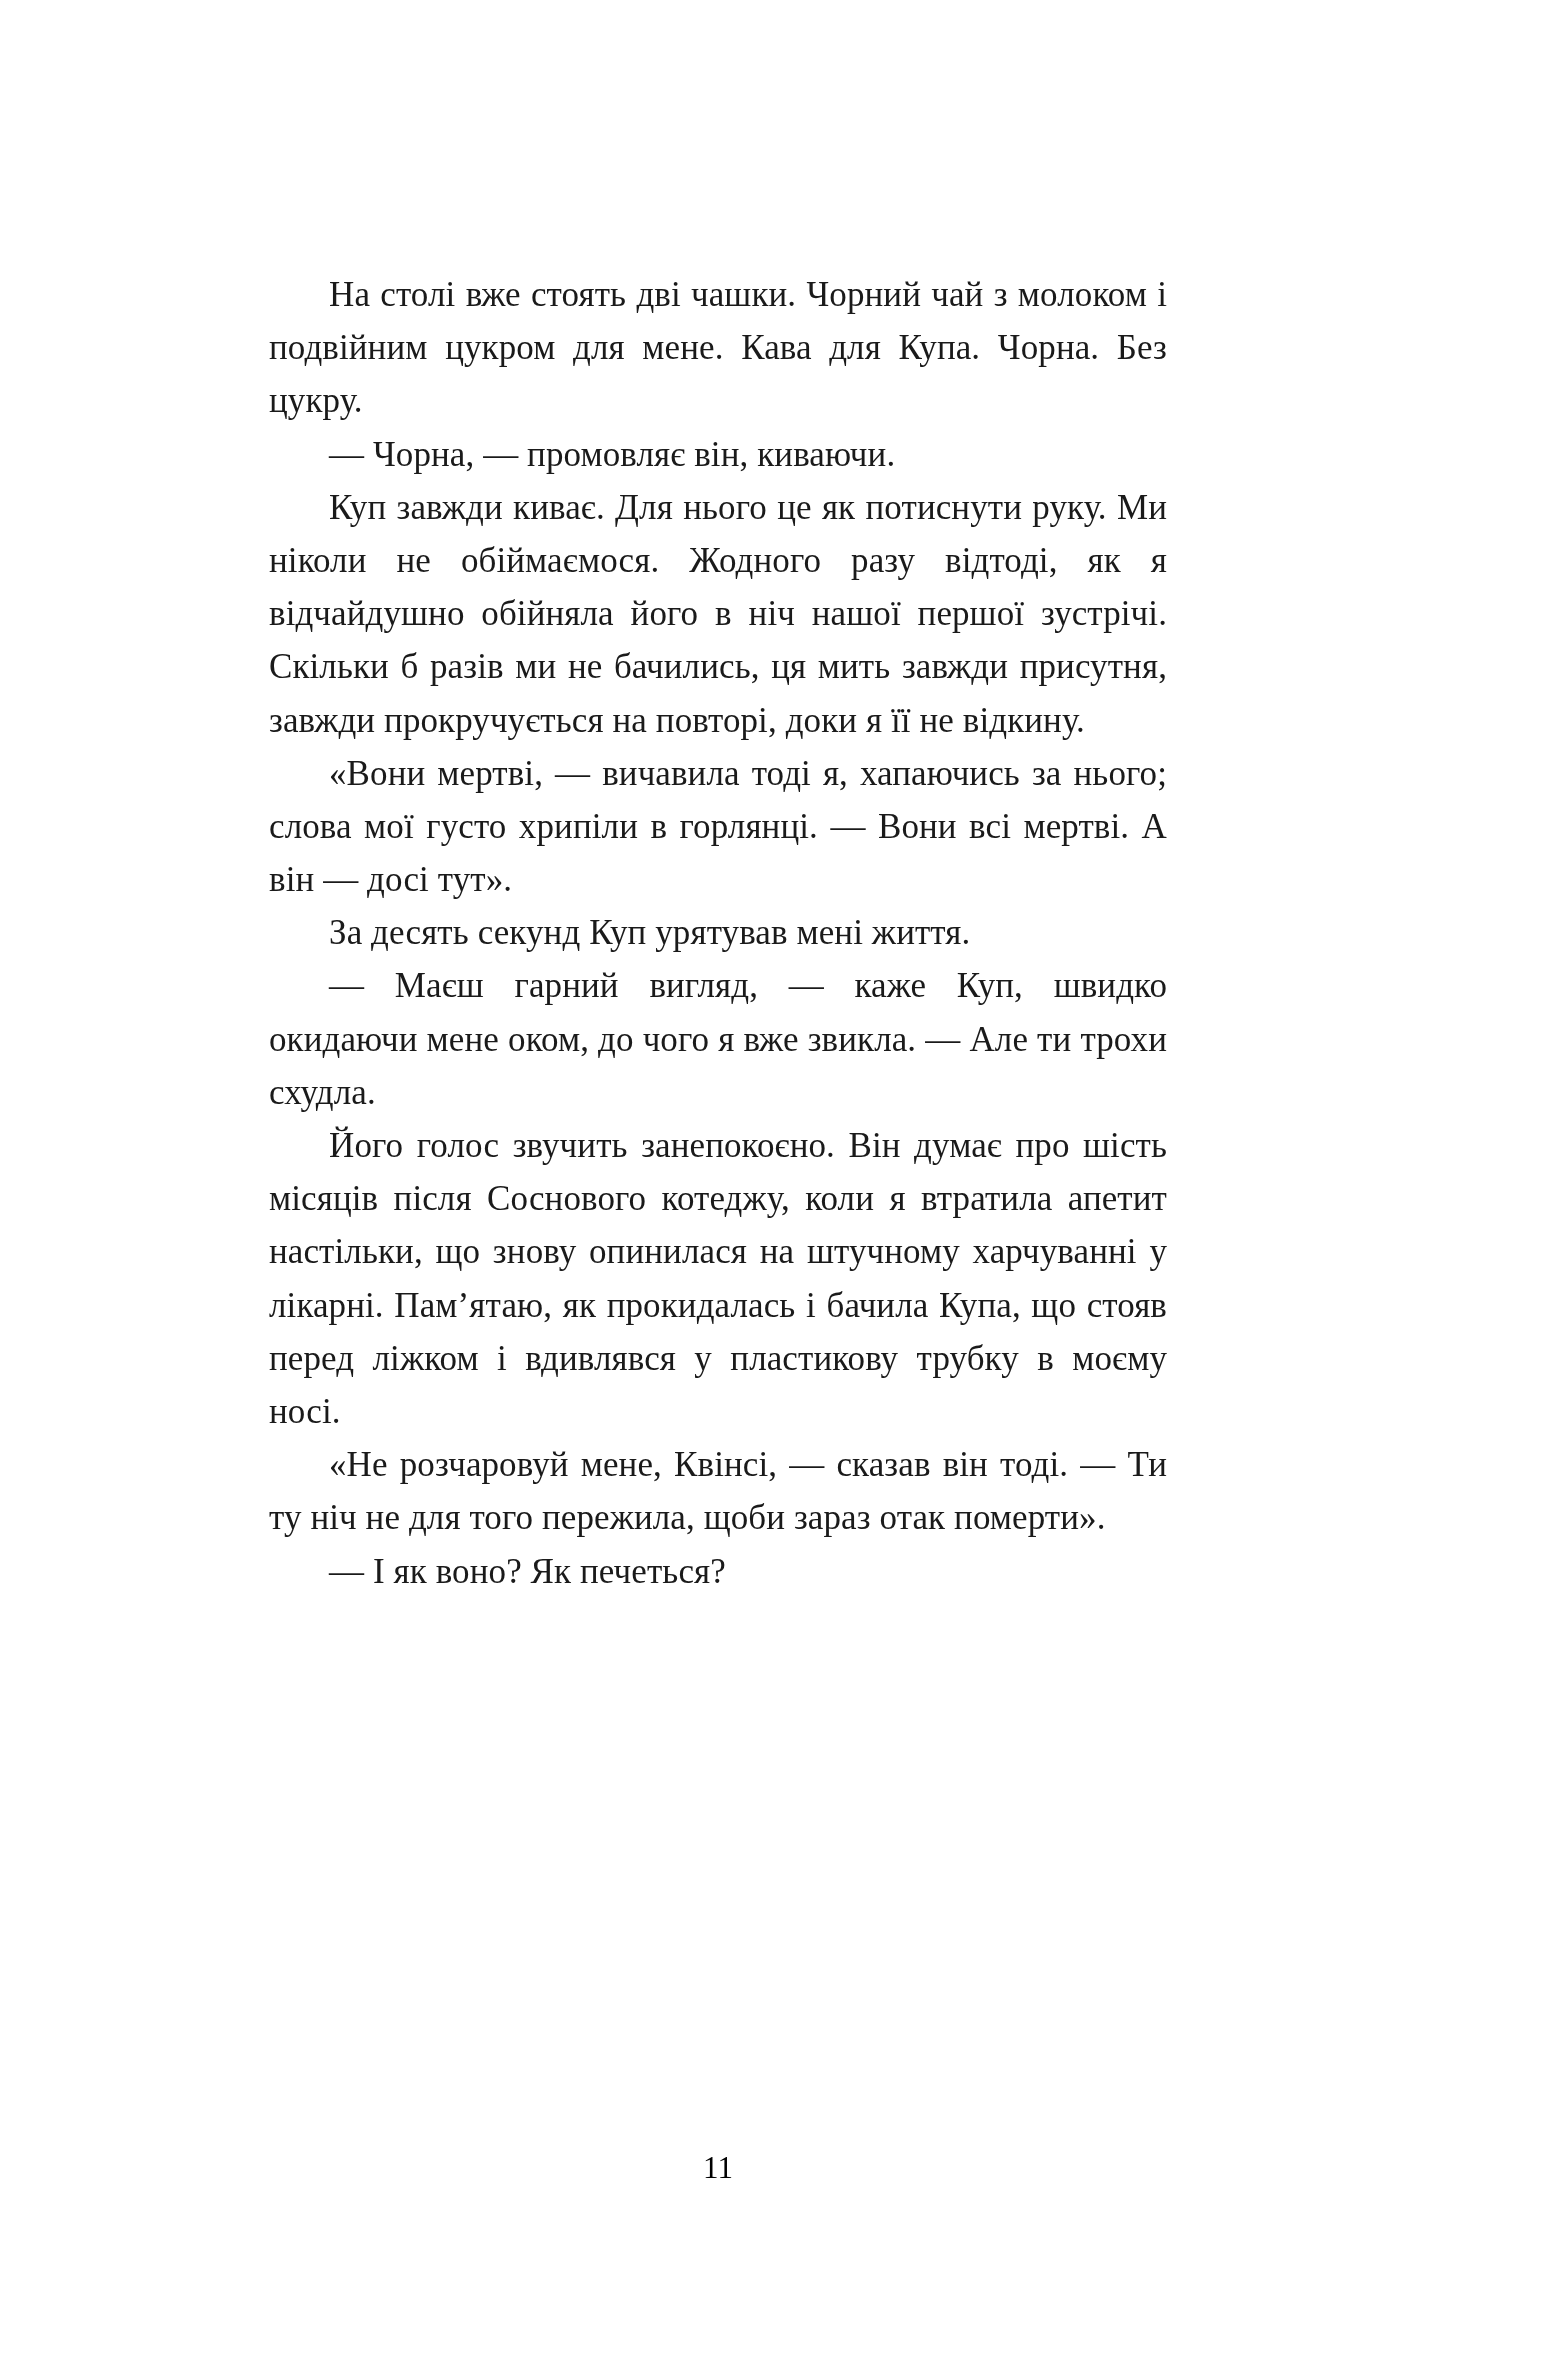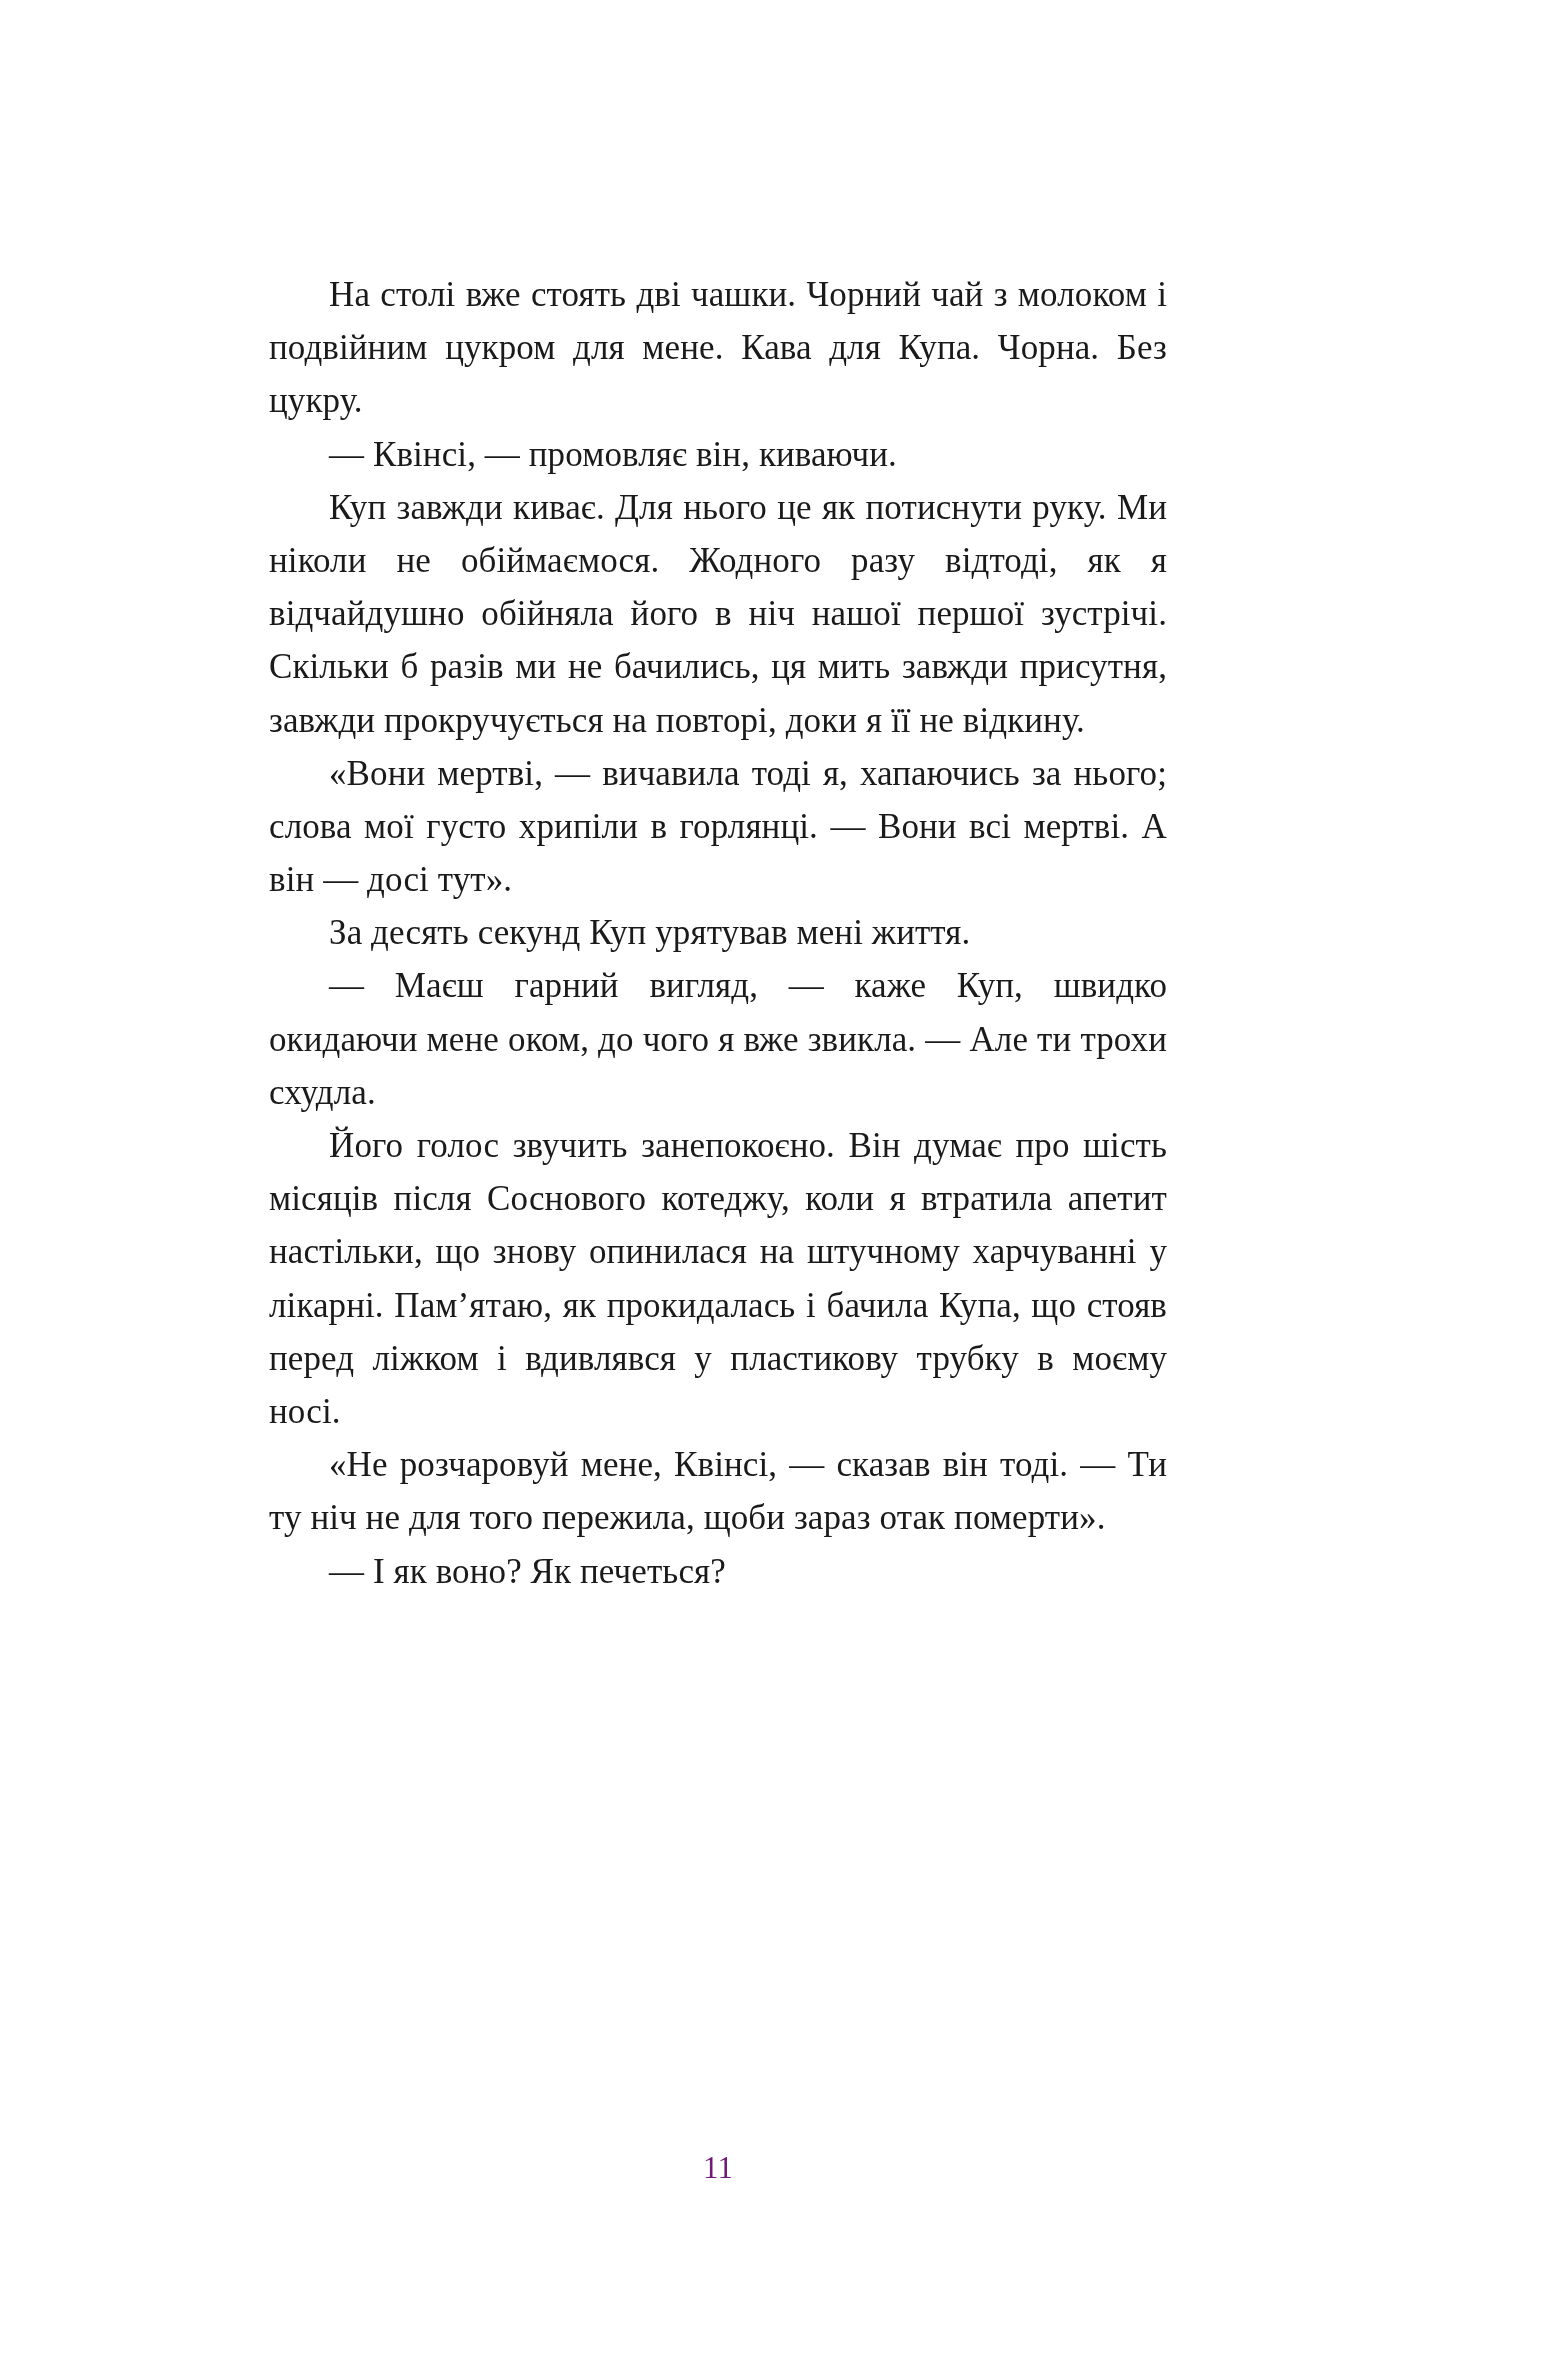--- a/index.html
+++ b/index.html
@@ -36,30 +36,30 @@
     margin: 0;
     text-indent: 60px;
   }
   .page-number {
     position: absolute;
     left: 0;
     right: 0;
     bottom: 204px;
     text-align: center;
     font-size: 31px;
-    color: #701a75;
+    color: #000000;
   }
 </style>
 </head>
 <body>
 
 <div class="page">
   <div class="body-text">
     <p>На столі вже стоять дві чашки. Чорний чай з молоком і подвійним цукром для мене. Кава для Купа. Чорна. Без цукру.</p>
-    <p>— Квінсі, — промовляє він, киваючи.</p>
+    <p>— Чорна, — промовляє він, киваючи.</p>
     <p>Куп завжди киває. Для нього це як потиснути руку. Ми ніколи не обіймаємося. Жодного разу відтоді, як я відчайдушно обійняла його в ніч нашої першої зустрічі. Скільки б разів ми не бачились, ця мить завжди присутня, завжди прокручується на повторі, доки я її не відкину.</p>
     <p>«Вони мертві, — вичавила тоді я, хапаючись за нього; слова мої густо хрипіли в горлянці. — Вони всі мертві. А він — досі тут».</p>
     <p>За десять секунд Куп урятував мені життя.</p>
     <p>— Маєш гарний вигляд, — каже Куп, швидко окидаючи мене оком, до чого я вже звикла. — Але ти трохи схудла.</p>
     <p>Його голос звучить занепокоєно. Він думає про шість місяців після Соснового котеджу, коли я втратила апетит настільки, що знову опинилася на штучному харчуванні у лікарні. Пам’ятаю, як прокидалась і бачила Купа, що стояв перед ліжком і вдивлявся у пластикову трубку в моєму носі.</p>
     <p>«Не розчаровуй мене, Квінсі, — сказав він тоді. — Ти ту ніч не для того пережила, щоби зараз отак померти».</p>
     <p>— І як воно? Як печеться?</p>
   </div>
   <div class="page-number">11</div>
 </div>

